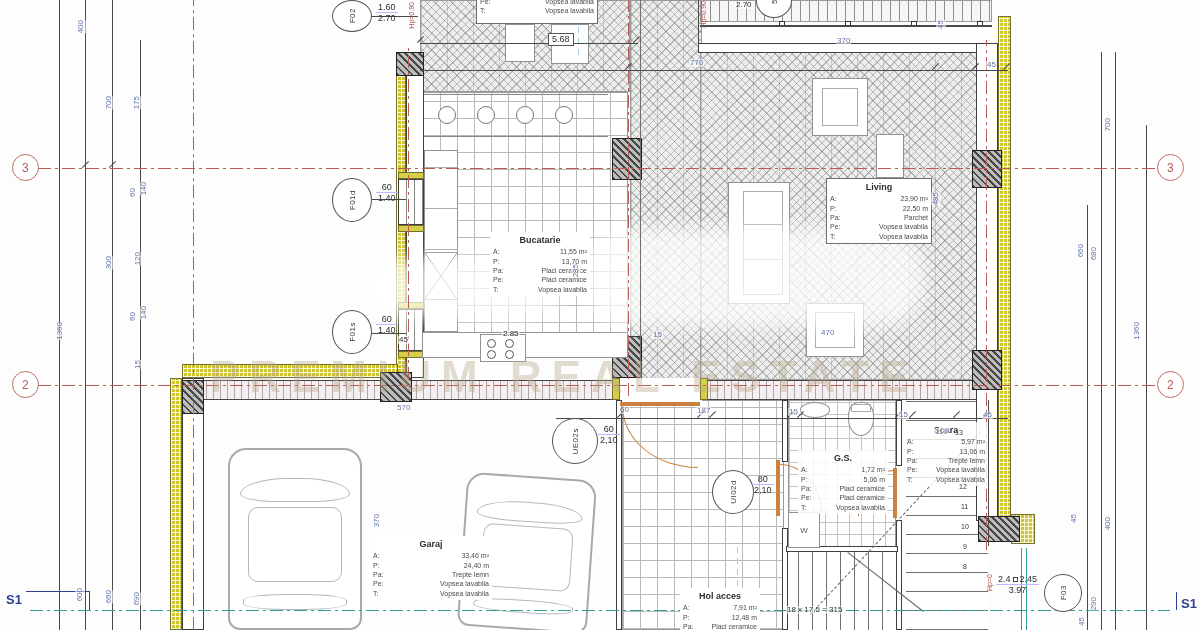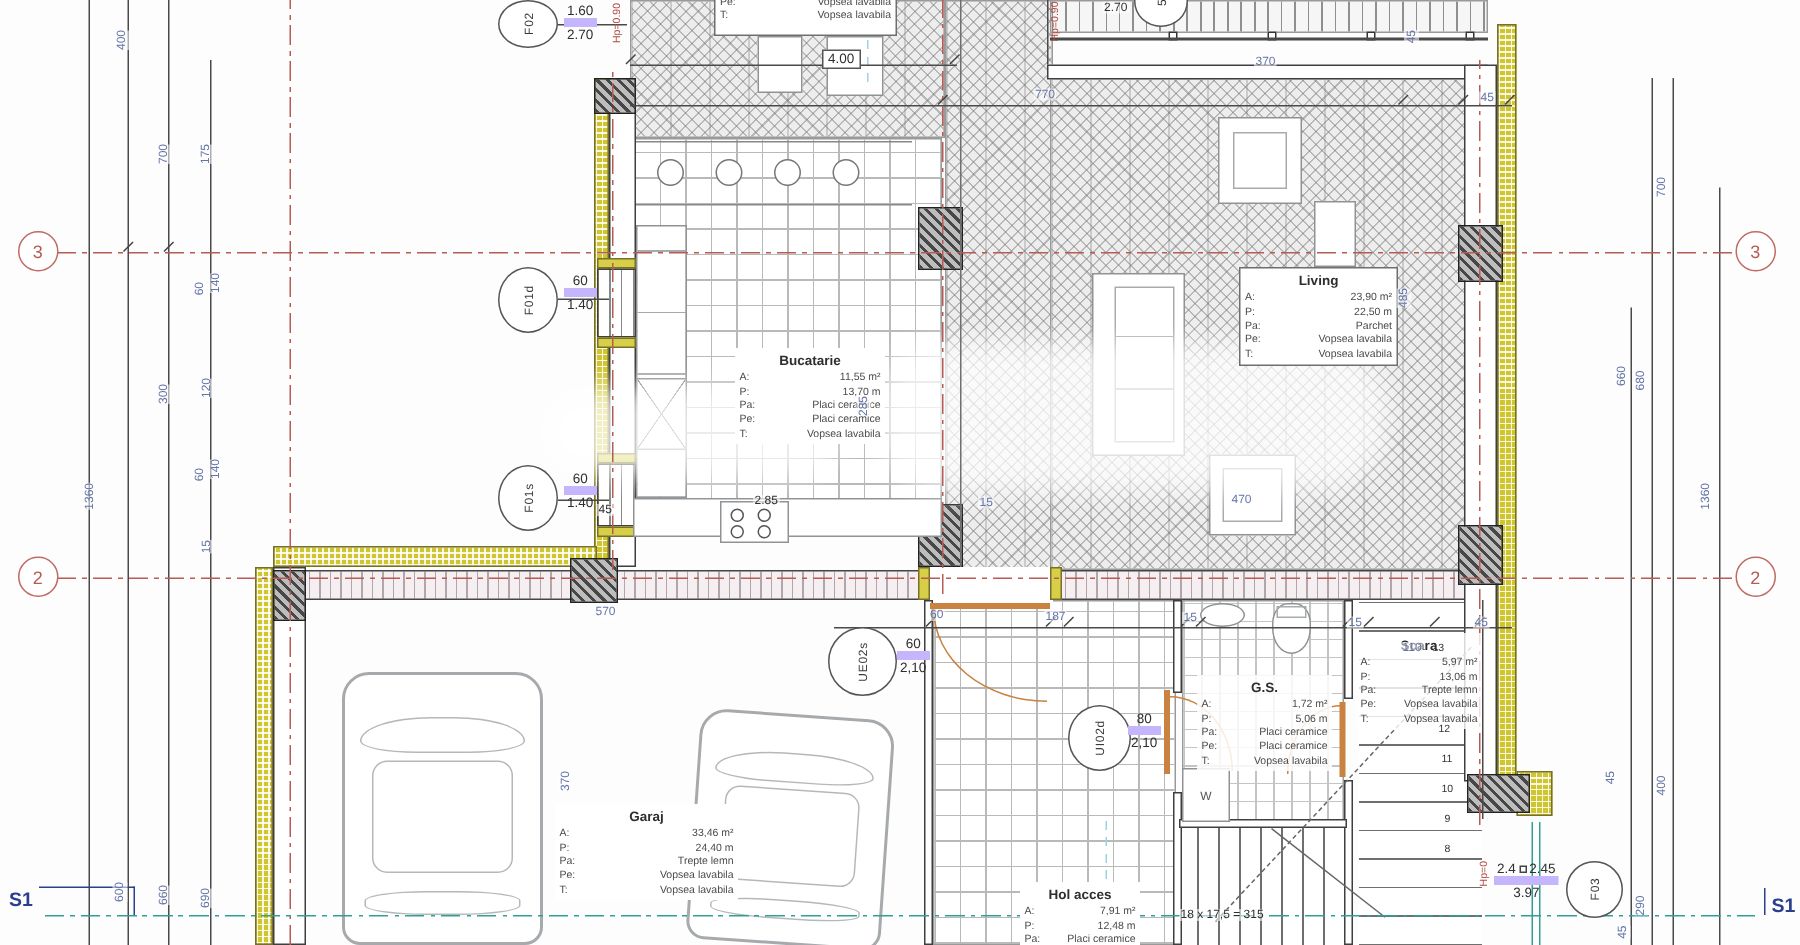--- a/index.html
+++ b/index.html
@@ -56,21 +56,21 @@
        background:rgba(255,255,255,.55);padding:0 1px}
   .dim.rot{writing-mode:vertical-rl;transform:rotate(180deg)}
   .dim.black{color:#2f2f2f}
   .dim.boxed{border:1px solid #555;background:#fff;font-size:9px;padding:1px 3px}
   .circ{position:absolute;border:1px solid #555;border-radius:50%;background:#fff;z-index:22;
         display:flex;align-items:center;justify-content:center}
   .circ span{writing-mode:vertical-rl;transform:rotate(180deg);font-size:8px;color:#3a3a3a;letter-spacing:.5px}
   .circ.red{border-color:#c06a62}
   .circ.red span{writing-mode:horizontal-tb;transform:none;color:#b65c54;font-size:12px}
   .frac{position:absolute;font-size:9px;line-height:1.15;color:#2f2f2f;text-align:center;z-index:22;white-space:nowrap}
-  .frac .ft{display:block;border-bottom:6px solid #c4b5fd;padding:0 2px}
+  .frac .ft{display:block;border-bottom:1px solid #c4b5fd;padding:0 2px}
   .frac .fb{display:block;padding:0 2px}
   .sq{display:inline-block;width:5px;height:5px;border:1px solid #444;background:#fff;margin:0 2px}
   .rednote{position:absolute;color:#b04a42;font-size:7px;z-index:22;writing-mode:vertical-rl;transform:rotate(180deg);line-height:1}
   .stairnum{position:absolute;font-size:7px;color:#333;z-index:22;line-height:1}
   .roombox{position:absolute;z-index:18;background:#fff;font-size:7px;color:#4a4a4a;padding:2px 3px;line-height:1.35}
   .roombox .rtitle{font-weight:bold;text-align:center;font-size:9px;color:#2e2e2e;margin-bottom:1px}
   .spec-row{display:flex;justify-content:space-between;gap:4px}
   .spec-row .v{text-align:right;white-space:nowrap}
   .bordered{border:1px solid #6e6e6e}
   .s1{position:absolute;font-size:13px;font-weight:bold;color:#2b3f8f;z-index:24}
@@ -556,32 +556,33 @@
       <span class="dim rot" style="position: absolute; left: 1132px; top: 322px;">1360</span>
       <span class="dim rot" style="position: absolute; left: 1069px; top: 514px;">45</span>
       <span class="dim rot" style="position: absolute; left: 1103px; top: 517px;">400</span>
       <span class="dim rot" style="position: absolute; left: 1089px; top: 597px;">290</span>
       <span class="dim rot" style="position: absolute; left: 1077px; top: 617px;">45</span>
       <span class="dim black" style="position: absolute; left: 735px; top: 1px;">2.70</span>
       <span class="dim" style="position: absolute; left: 836px; top: 37px;">370</span>
       <span class="dim" style="position: absolute; left: 689px; top: 59px;">770</span>
       <span class="dim" style="position: absolute; left: 986px; top: 61px;">45</span>
       <span class="dim rot" style="position: absolute; left: 936px; top: 20px;">45</span>
-      <span class="dim black boxed" style="position: absolute; left: 548px; top: 33px;">4.00</span>
+      <span class="dim black boxed" style="position: absolute; left: 548px; top: 33px;">5.68</span>
       <span class="dim rot" style="position: absolute; left: 571px; top: 264px;">285</span>
       <span class="dim black" style="position: absolute; left: 502px; top: 330px;">2.85</span>
       <span class="dim black" style="position: absolute; left: 398px; top: 336px;">45</span>
       <span class="dim" style="position: absolute; left: 820px; top: 329px;">470</span>
       <span class="dim" style="position: absolute; left: 652px; top: 331px;">15</span>
       <span class="dim rot" style="position: absolute; left: 931px; top: 192px;">485</span>
       <span class="dim" style="position: absolute; left: 396px; top: 404px;">570</span>
       <span class="dim" style="position: absolute; left: 619px; top: 406px;">60</span>
       <span class="dim" style="position: absolute; left: 696px; top: 407px;">187</span>
       <span class="dim" style="position: absolute; left: 788px; top: 408px;">15</span>
       <span class="dim" style="position: absolute; left: 898px; top: 411px;">15</span>
       <span class="dim" style="position: absolute; left: 934px; top: 428px;">110</span>
       <span class="dim" style="position: absolute; left: 982px; top: 411px;">45</span>
     </div>
 
   <div class="blob" style="left:585px;top:228px;width:340px;height:100px"></div>
   <div class="blob" style="left:360px;top:258px;width:200px;height:60px"></div>
+  <div class="tagline" style="left:210px;top:352px">PREMIUM REAL ESTATE</div>
 
 </div>
 
 </body></html>

